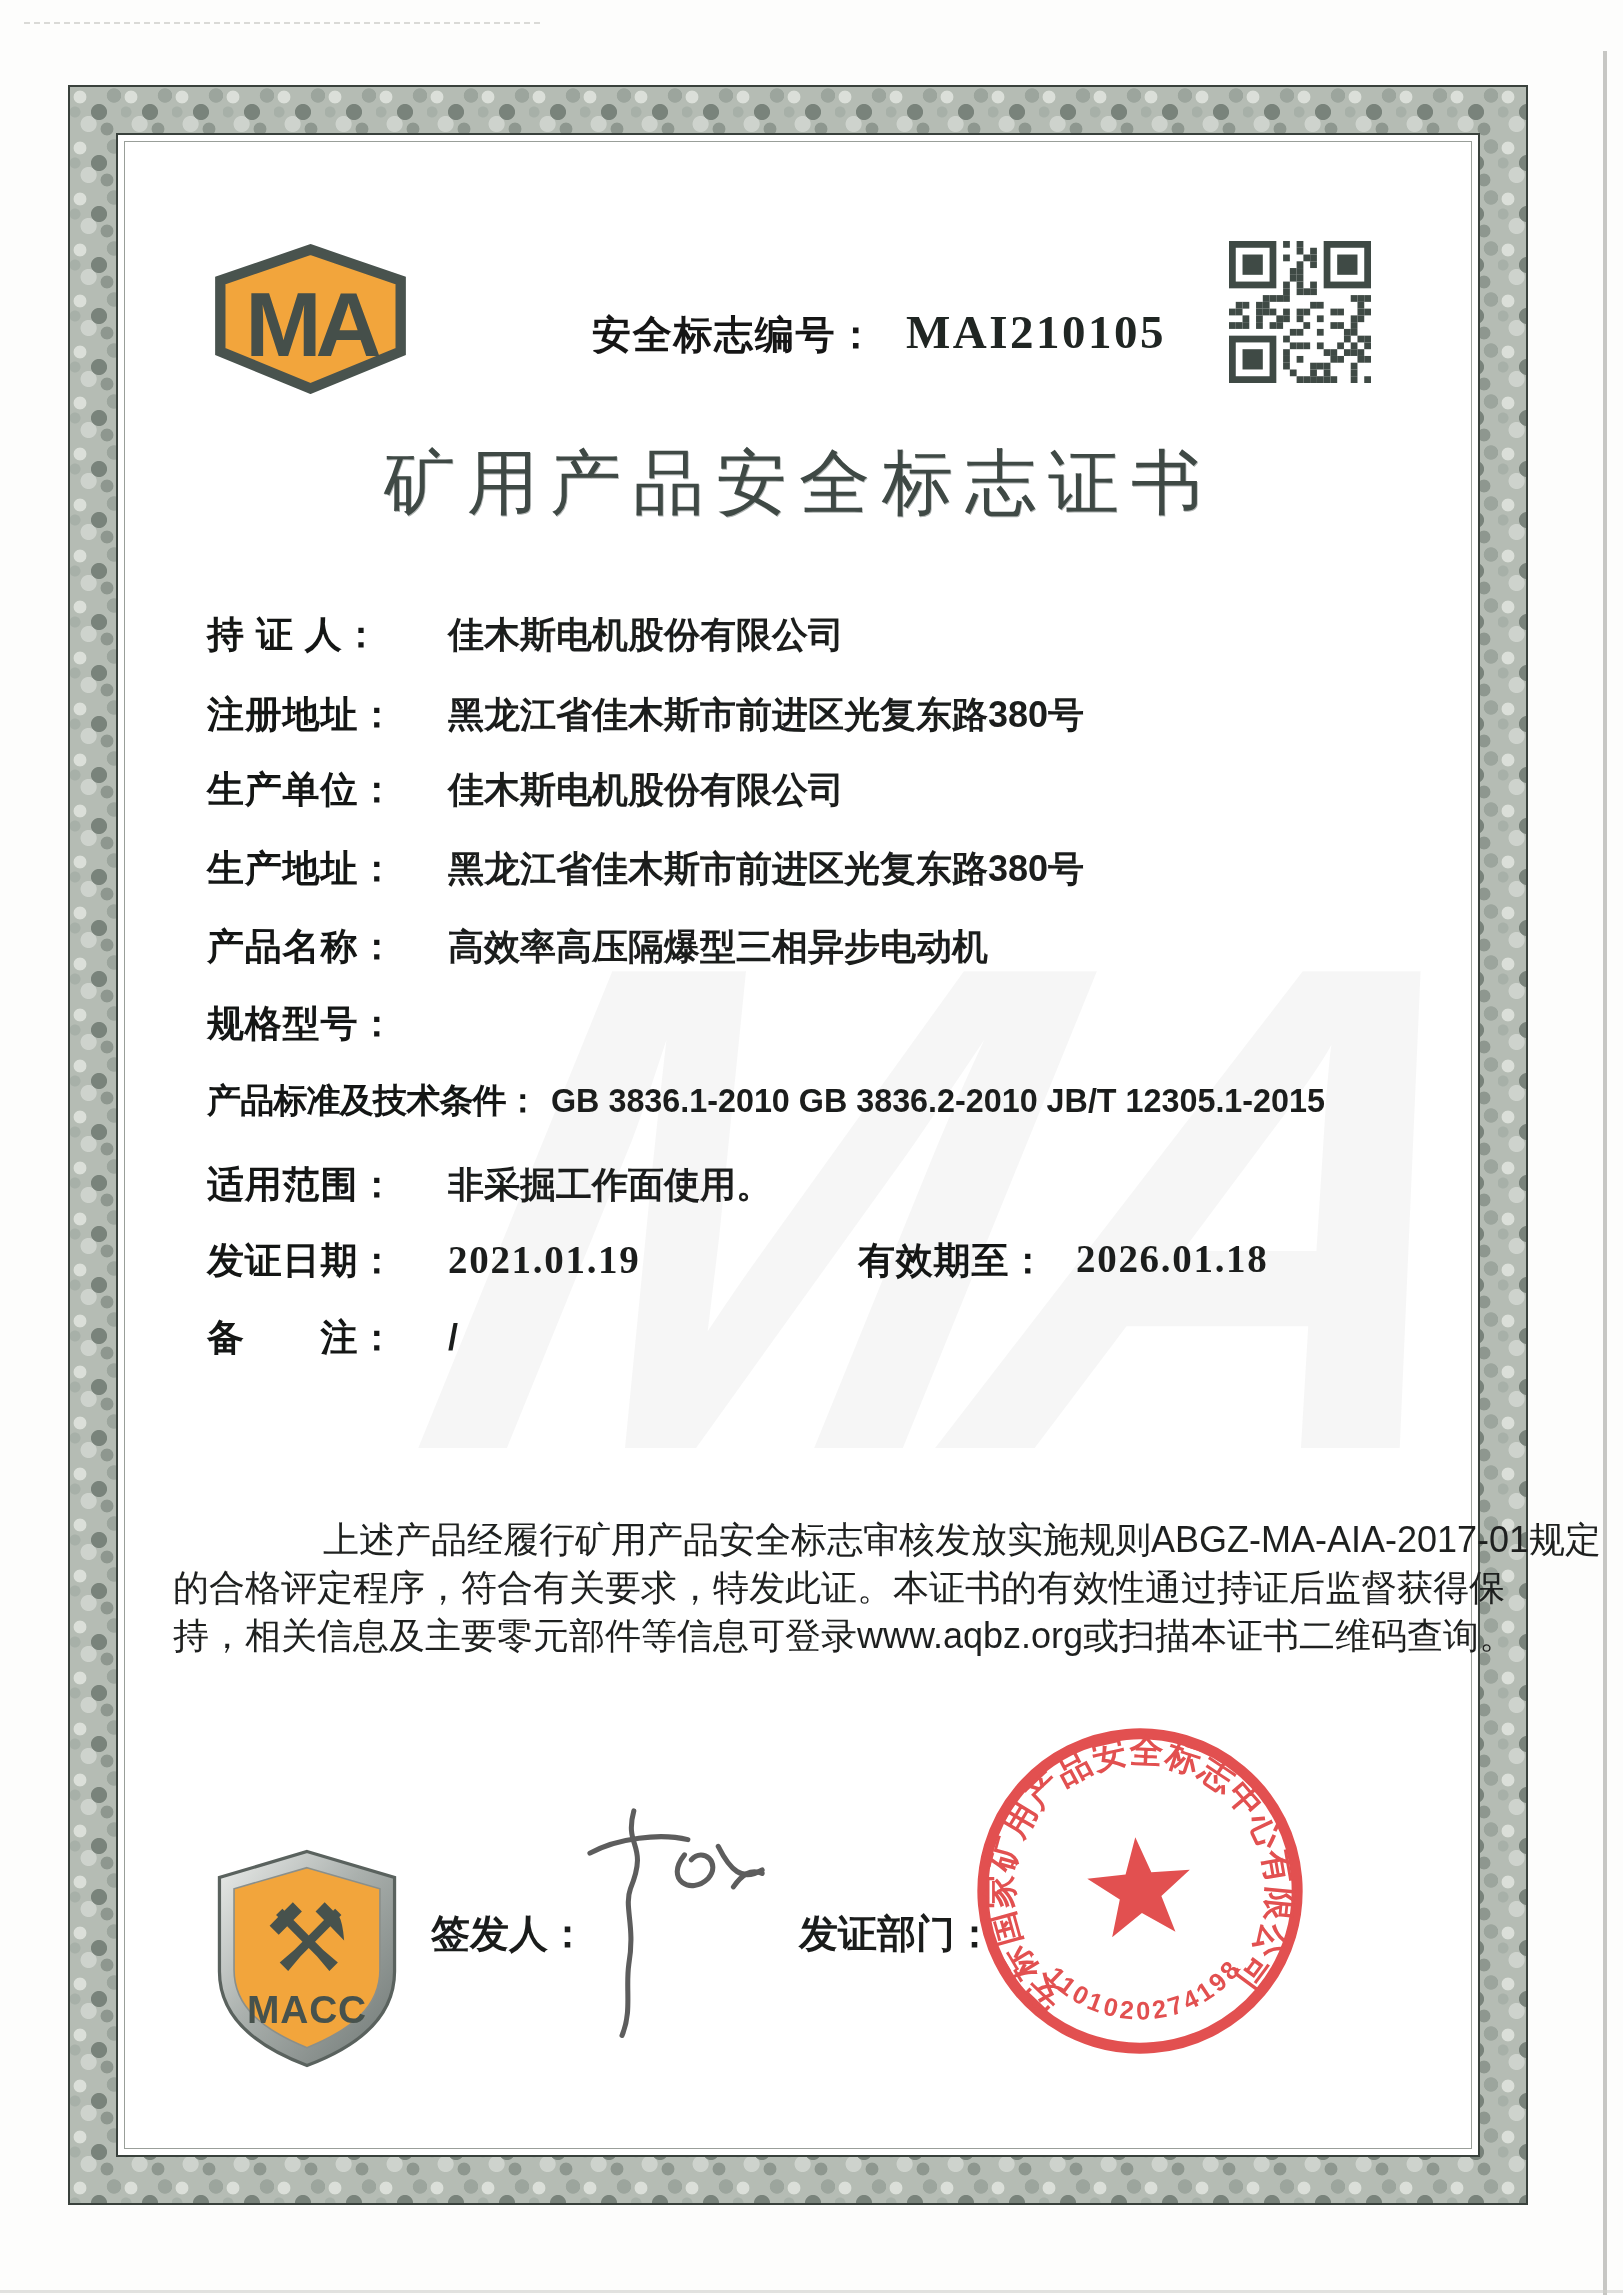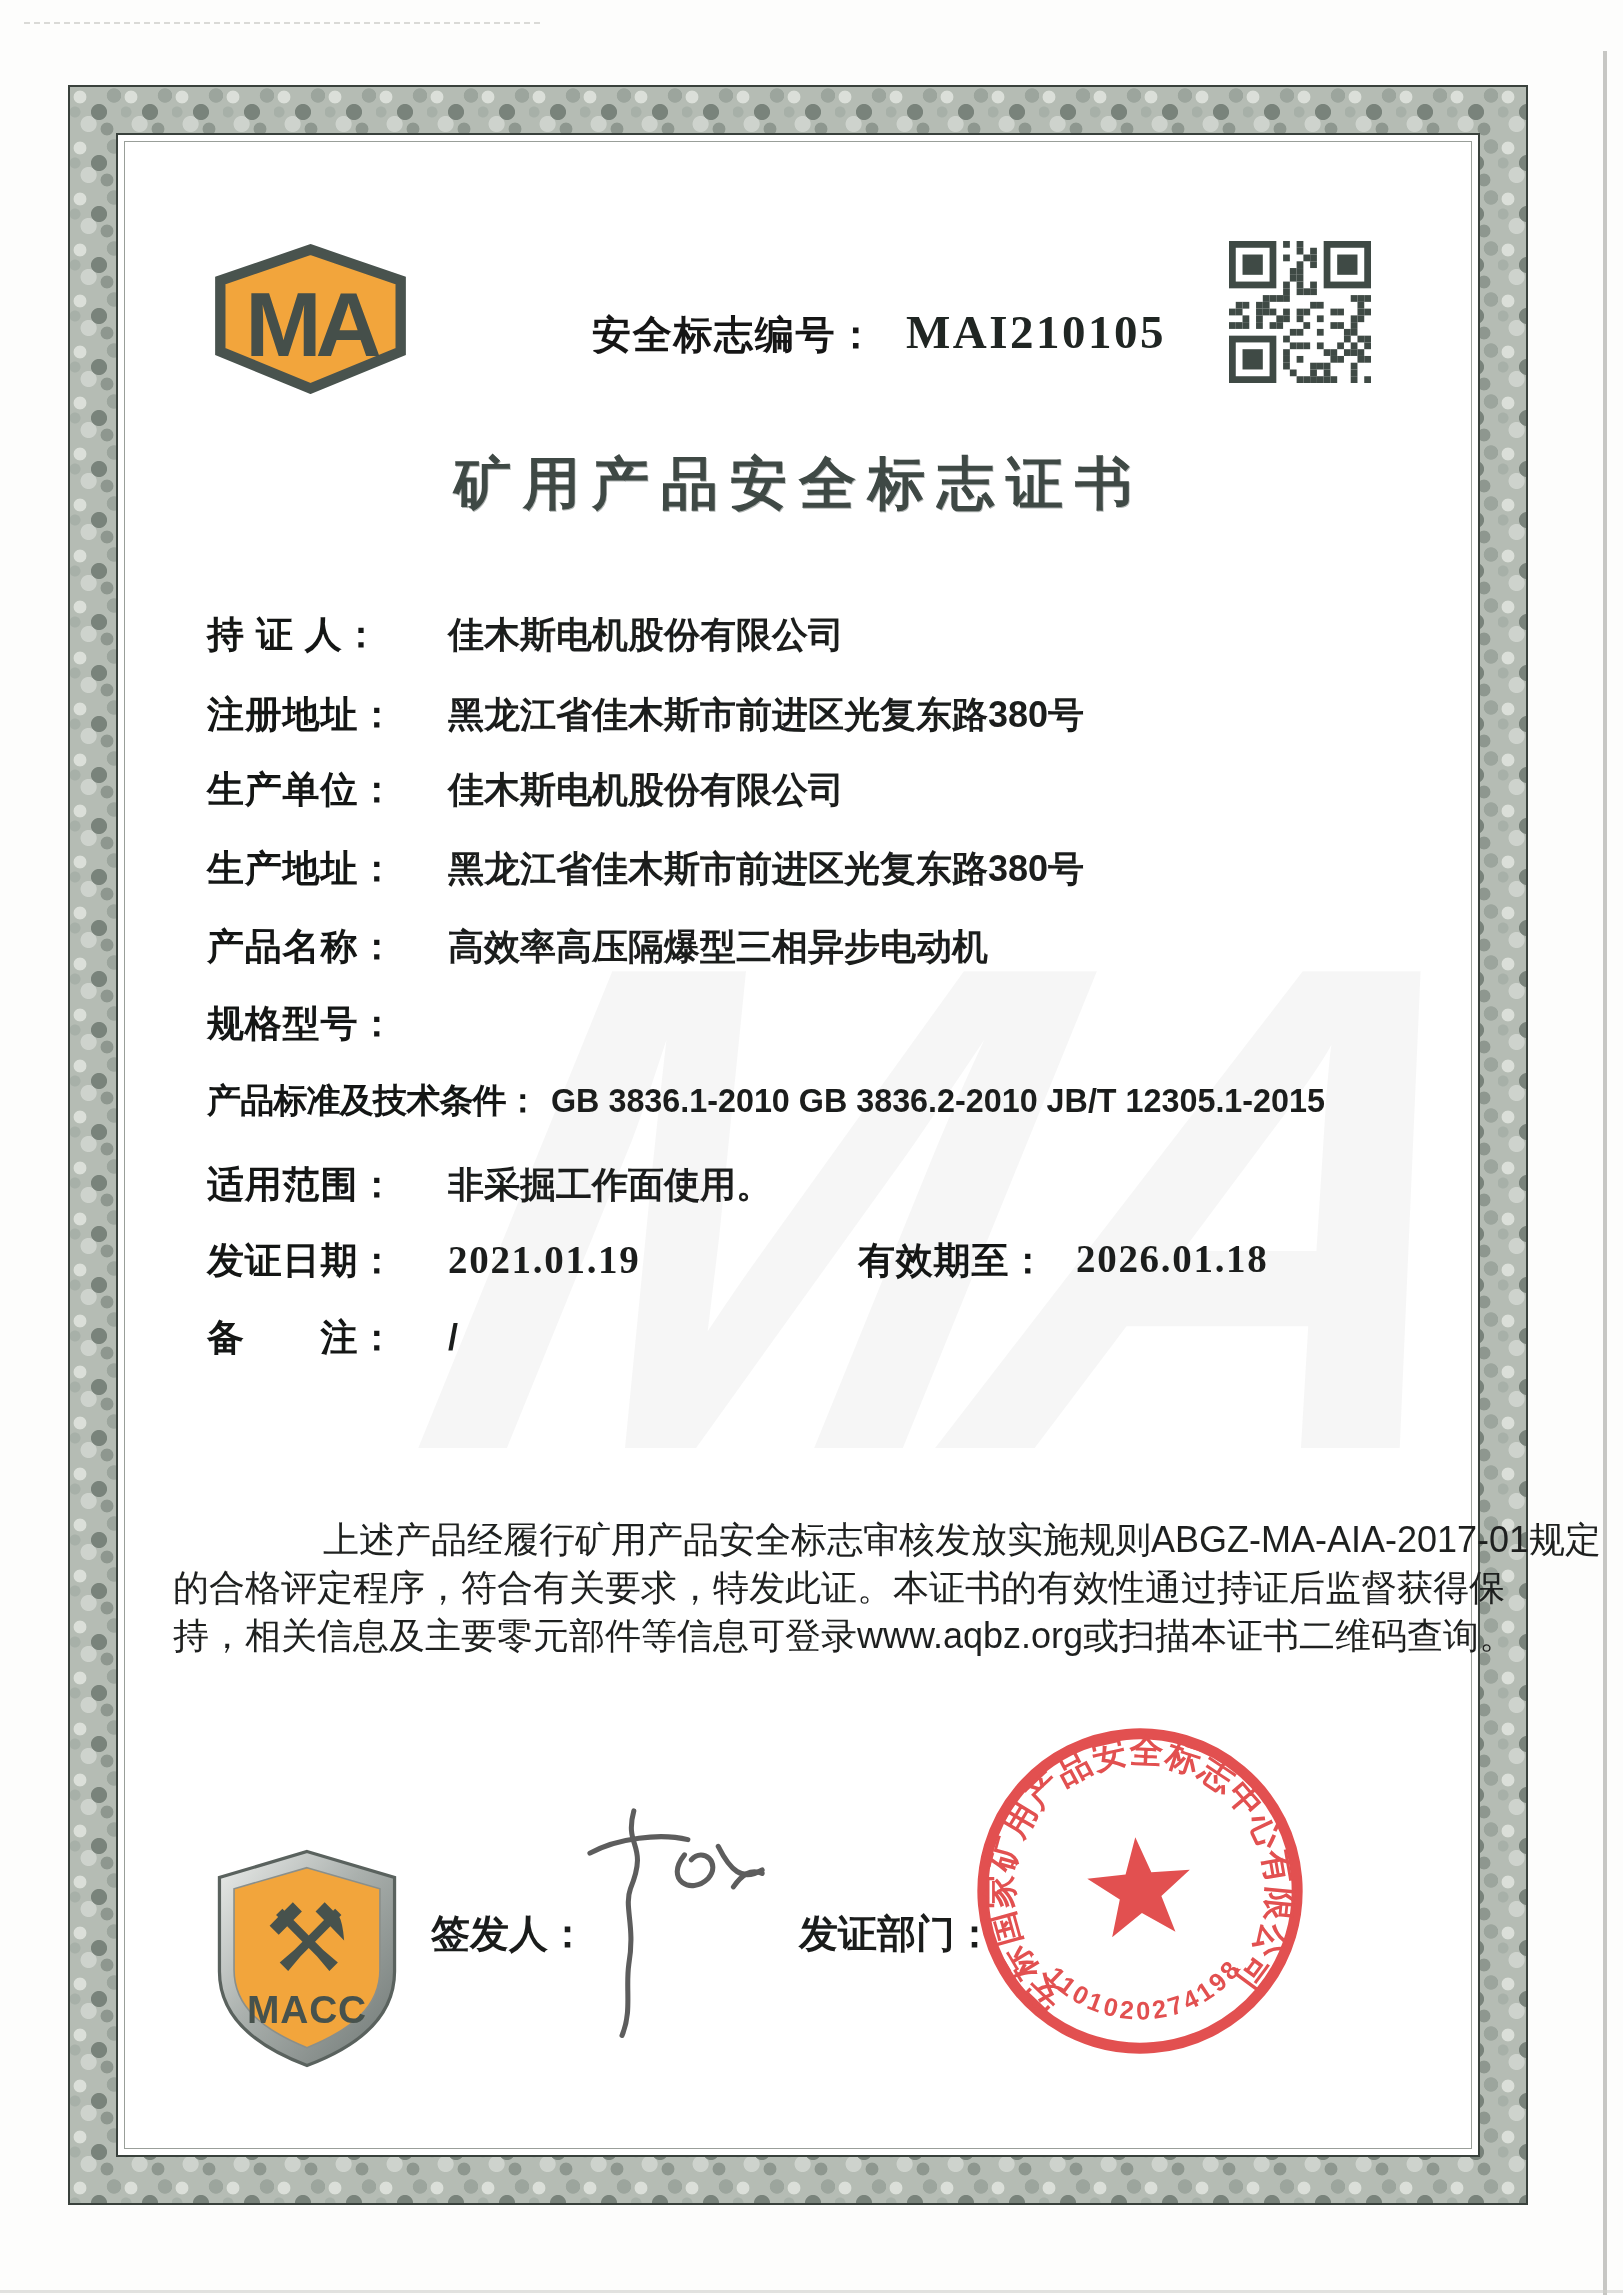--- a/index.html
+++ b/index.html
@@ -28,22 +28,22 @@
              font-style:italic;color:rgba(75,85,80,0.05);transform:skewX(-12deg);letter-spacing:-34px;
              user-select:none;pointer-events:none;}
   
   .ma-badge{position:absolute;left:207px;top:244px;width:207px;height:150px;}
   .code-row{position:absolute;left:592px;top:298px;display:flex;align-items:baseline;gap:29px;}
   .code-label{font-size:39px;font-weight:700;color:#161616;letter-spacing:1.7px;margin-top:10px;}
   .code-value{font-family:"Liberation Serif","DejaVu Serif",serif;font-size:47px;font-weight:600;
               color:#202623;letter-spacing:2.5px;}
   .qr{position:absolute;left:1229px;top:241px;width:142px;height:142px;}
   
-  .title{position:absolute;left:0;top:433px;width:1598px;text-align:center;font-size:57px;line-height:100px;
-         font-weight:700;color:#3f4945;letter-spacing:12px;text-shadow:0.8px 0.8px 0 rgba(63,73,69,.4);}
+  .title{position:absolute;left:0;top:433px;width:1598px;text-align:center;font-size:71px;line-height:100px;
+         font-weight:400;color:#3f4945;letter-spacing:12px;text-shadow:0.8px 0.8px 0 rgba(63,73,69,.4);}
   
   .field-row{position:absolute;left:207px;width:1281px;height:52px;display:flex;align-items:baseline;}
   .f-label{display:inline-block;min-width:241px;font-size:37px;font-weight:700;color:#141615;letter-spacing:0.8px;white-space:nowrap;}
   .f-label.long{min-width:0;font-size:34px;letter-spacing:-0.8px;margin-right:12px;}
   .f-value{font-size:36px;font-weight:700;color:#1b1d1c;white-space:nowrap;}
   .f-value.std{font-size:34px;transform:scaleX(.95);transform-origin:left;}
   .f-value.serif{font-family:"Liberation Serif","DejaVu Serif",serif;font-weight:600;font-size:39px;letter-spacing:1.7px;}
   .f-label2{position:absolute;left:651px;top:0;font-size:37px;font-weight:700;color:#141615;letter-spacing:0.8px;}
   .f-value2{position:absolute;left:869px;top:0;}
   

